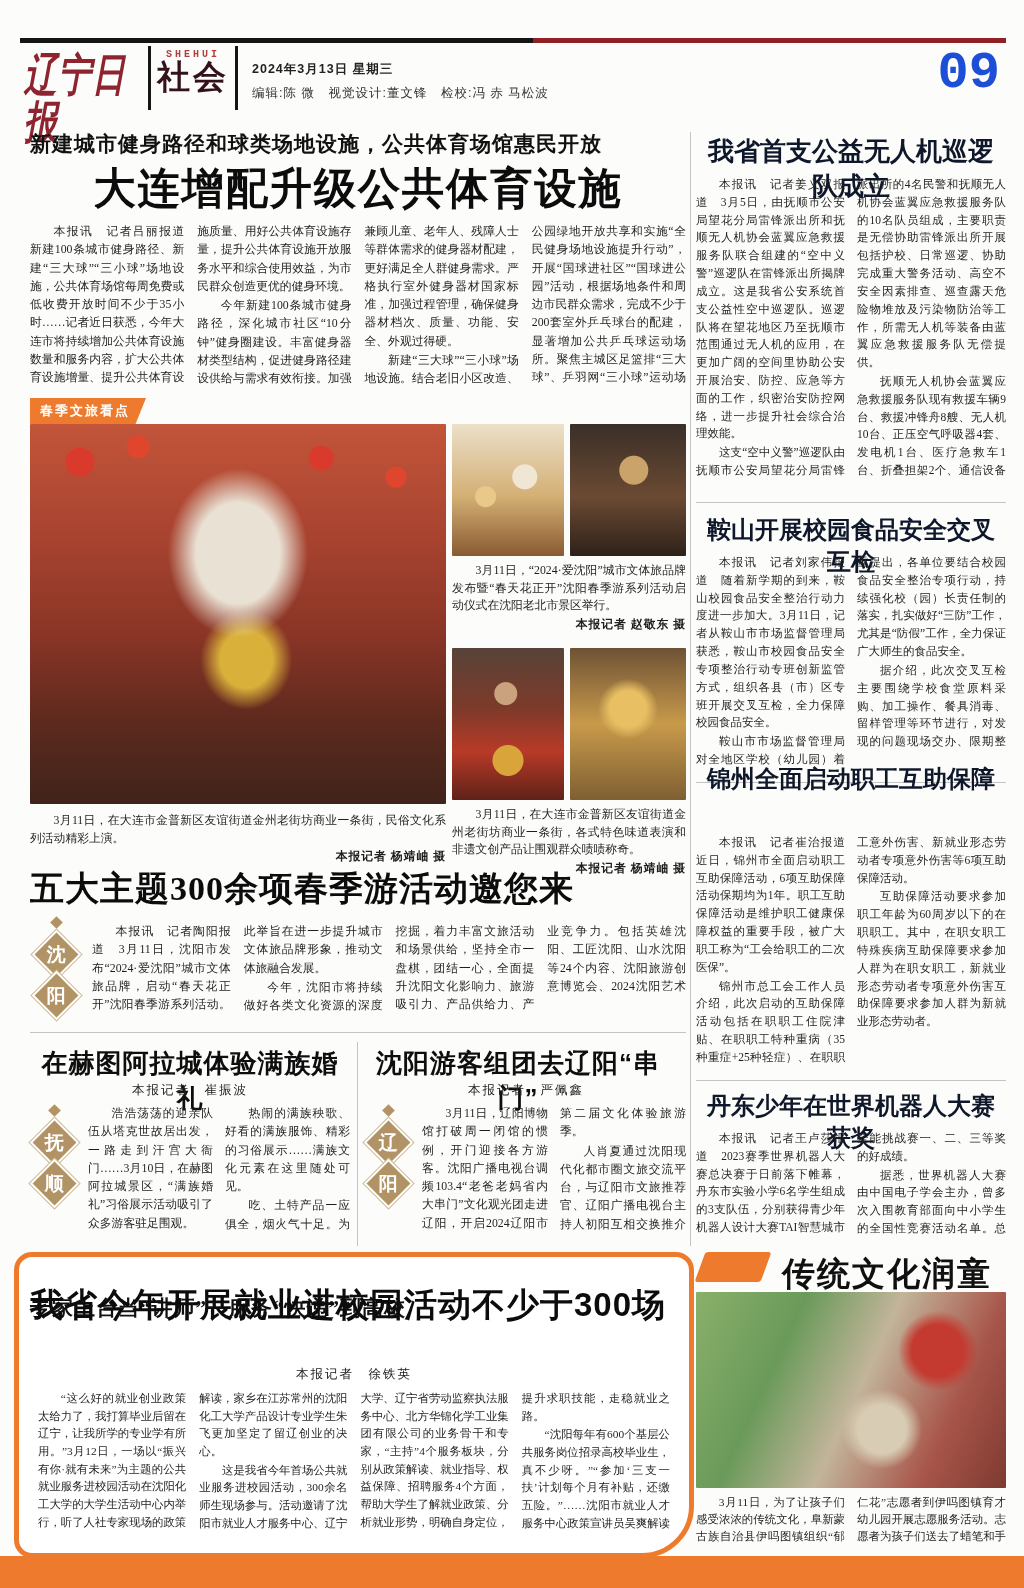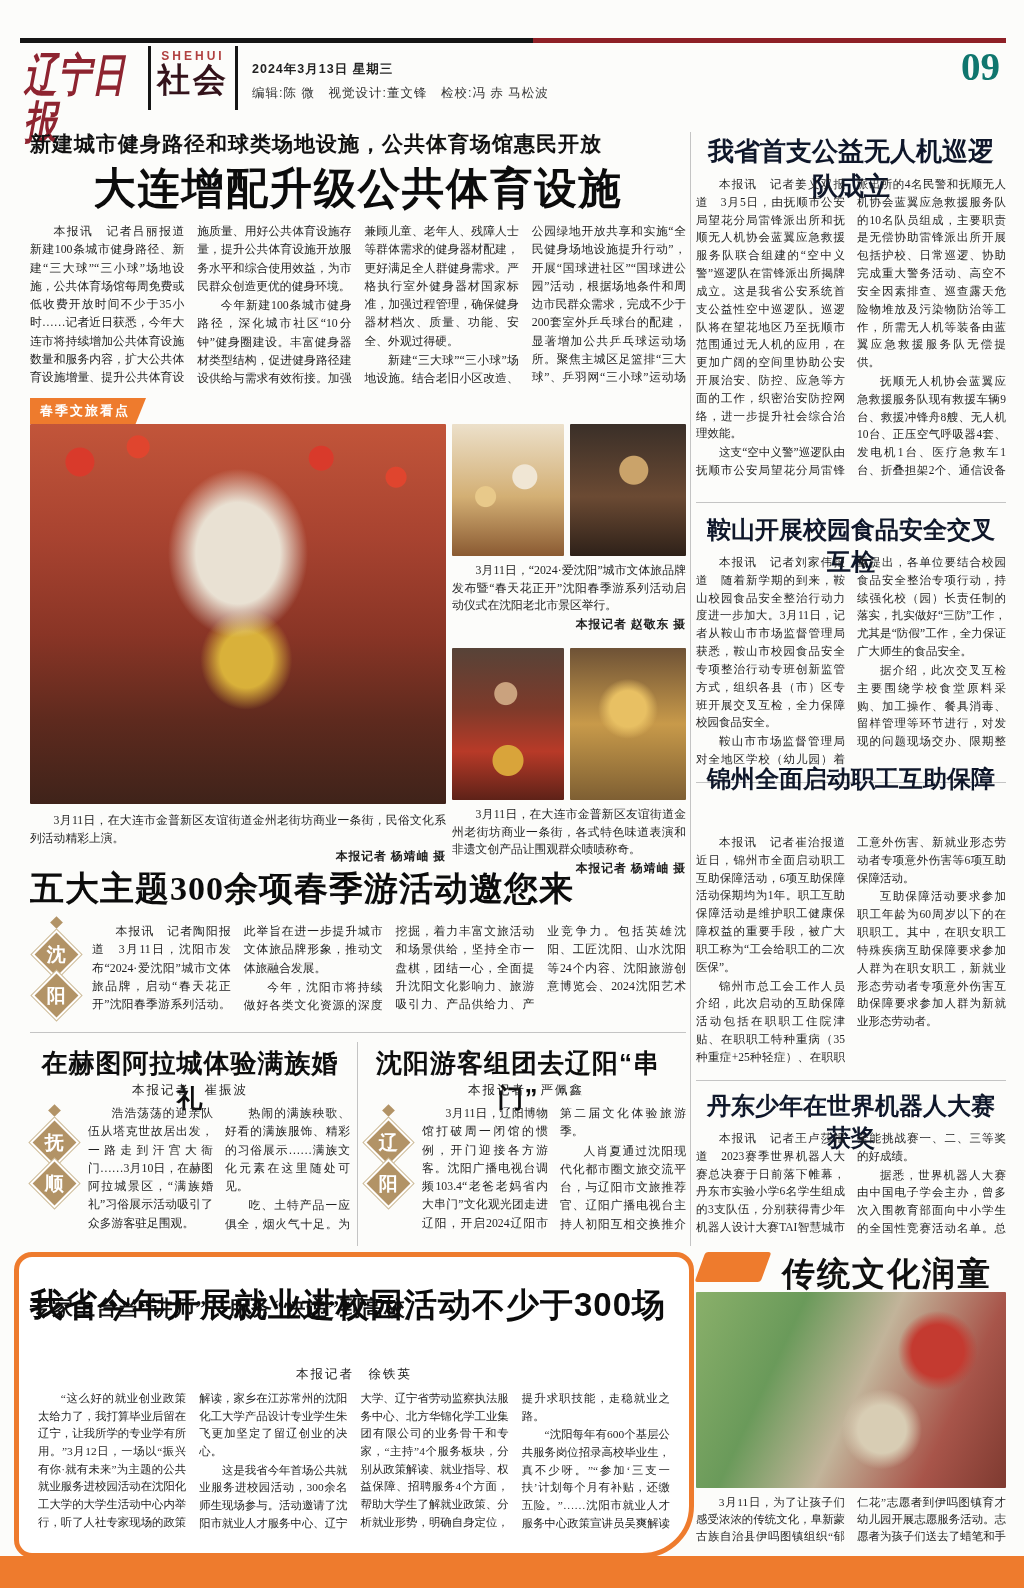--- a/index.html
+++ b/index.html
@@ -4,26 +4,26 @@
 <style>
   *{margin:0;padding:0;box-sizing:border-box}
   html,body{width:1024px;height:1588px}
   body{position:relative;background:#fcfcfa;font-family:"Liberation Serif","DejaVu Serif",serif;color:#1b1b1b;overflow:hidden}
   .abs{position:absolute}
 
   
   .topbar{left:20px;top:38px;width:986px;height:5px;background:linear-gradient(to right,#151515 0 52%,#8e2026 52% 100%)}
   .logo{left:24px;top:52px;width:118px;font-size:33px;font-weight:bold;color:#8e2430;letter-spacing:1px;font-family:"DejaVu Serif",serif;font-style:italic;line-height:1.05;transform:scaleY(1.35);transform-origin:top left}
   .section-box{left:148px;top:46px;width:90px;height:64px;border-left:3px solid #151515;border-right:3px solid #151515;text-align:center;padding-top:3px}
-  .section-pinyin{font-size:12px;letter-spacing:3px;color:#b04040;font-family:Liberation Sans, sans-serif;font-weight:bold}
+  .section-pinyin{font-size:10px;letter-spacing:3px;color:#b04040;font-family:Liberation Mono, monospace;font-weight:bold}
   .section-name{font-size:33px;font-weight:bold;color:#33121a;line-height:1.05;letter-spacing:3px}
   .dateline{left:252px;top:58px;font-size:12.5px;color:#222;line-height:1.9;font-family:"Liberation Sans",sans-serif}
   .dateline .d1{font-weight:bold;letter-spacing:1px}
   .dateline .d2{color:#333;letter-spacing:1px}
-  .page-num{right:24px;top:44px;font-size:39px;font-weight:bold;color:#0f766e;font-family:Liberation Serif, serif}
+  .page-num{right:24px;top:44px;font-size:52px;font-weight:bold;color:#1d4ed8;font-family:Liberation Mono, monospace}
 
   
   .kicker{text-align:left;font-size:21px;font-weight:600;letter-spacing:1px;color:#111}
   .headline-xl{text-align:center;font-size:43px;font-weight:bold;letter-spacing:2px;color:#0c0c0c;font-family:"Liberation Sans",sans-serif;transform:scaleX(.98);transform-origin:center}
   .headline-lg{font-size:34px;font-weight:bold;letter-spacing:1px;color:#0c0c0c}
   .headline-md{text-align:center;font-size:26px;font-weight:bold;letter-spacing:1px;color:#0e0e0e;font-family:Liberation Sans, sans-serif}
   .headline-sm{text-align:center;font-size:24px;font-weight:bold;color:#0f172a;font-family:"Liberation Sans",sans-serif}
   .byline{text-align:center;font-size:12.5px;color:#222;letter-spacing:2px}
   .cols{font-size:11.8px;line-height:1.55;text-align:justify;color:#1f1f1f;overflow:hidden;column-fill:auto}
   .cols p{text-indent:2em;margin-bottom:1px}

